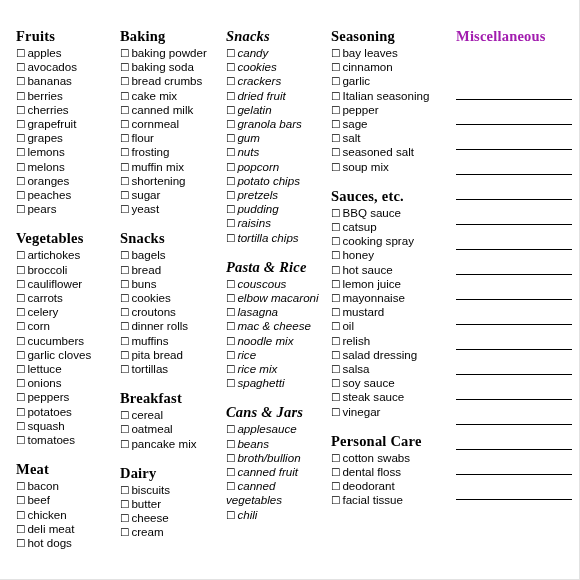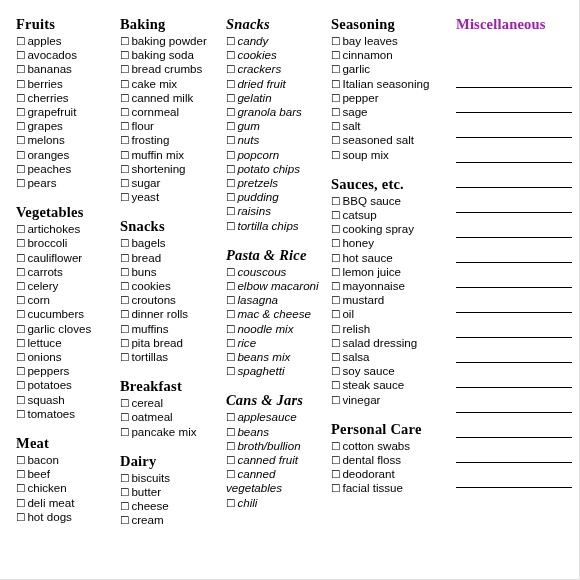--- a/index.html
+++ b/index.html
@@ -15,21 +15,21 @@
     font-family: "Liberation Sans", sans-serif;
     overflow: hidden;
   }
   .page {
     position: relative;
     width: 580px;
     height: 580px;
     background: #ffffff;
     border-right: 1px solid #e2e2e2;
     border-bottom: 1px solid #e2e2e2;
-    padding: 16px 0 0 0;
+    padding: 28px 0 0 0;
   }
   .columns {
     display: flex;
     align-items: flex-start;
     width: 580px;
     padding-left: 16px;
   }
   .column {
     flex: 0 0 auto;
   }
@@ -101,20 +101,21 @@
         <div class="section">
           <div class="section-title">Fruits</div>
           <div class="item-list">
             <div class="item"><span class="box">☐</span><span>apples</span></div>
             <div class="item"><span class="box">☐</span><span>avocados</span></div>
             <div class="item"><span class="box">☐</span><span>bananas</span></div>
             <div class="item"><span class="box">☐</span><span>berries</span></div>
             <div class="item"><span class="box">☐</span><span>cherries</span></div>
             <div class="item"><span class="box">☐</span><span>grapefruit</span></div>
             <div class="item"><span class="box">☐</span><span>grapes</span></div>
+            <div class="item"><span class="box">☐</span><span>lemons</span></div>
             <div class="item"><span class="box">☐</span><span>melons</span></div>
             <div class="item"><span class="box">☐</span><span>oranges</span></div>
             <div class="item"><span class="box">☐</span><span>peaches</span></div>
             <div class="item"><span class="box">☐</span><span>pears</span></div>
           </div>
         </div>
         <div class="section">
           <div class="section-title">Vegetables</div>
           <div class="item-list">
             <div class="item"><span class="box">☐</span><span>artichokes</span></div>
@@ -216,21 +217,21 @@
         </div>
         <div class="section">
           <div class="section-title">Pasta &amp; Rice</div>
           <div class="item-list">
             <div class="item"><span class="box">☐</span><span>couscous</span></div>
             <div class="item"><span class="box">☐</span><span>elbow macaroni</span></div>
             <div class="item"><span class="box">☐</span><span>lasagna</span></div>
             <div class="item"><span class="box">☐</span><span>mac &amp; cheese</span></div>
             <div class="item"><span class="box">☐</span><span>noodle mix</span></div>
             <div class="item"><span class="box">☐</span><span>rice</span></div>
-            <div class="item"><span class="box">☐</span><span>beans mix</span></div>
+            <div class="item"><span class="box">☐</span><span>rice mix</span></div>
             <div class="item"><span class="box">☐</span><span>spaghetti</span></div>
           </div>
         </div>
         <div class="section">
           <div class="section-title">Cans &amp; Jars</div>
           <div class="item-list">
             <div class="item"><span class="box">☐</span><span>applesauce</span></div>
             <div class="item"><span class="box">☐</span><span>beans</span></div>
             <div class="item"><span class="box">☐</span><span>broth/bullion</span></div>
             <div class="item"><span class="box">☐</span><span>canned fruit</span></div>

